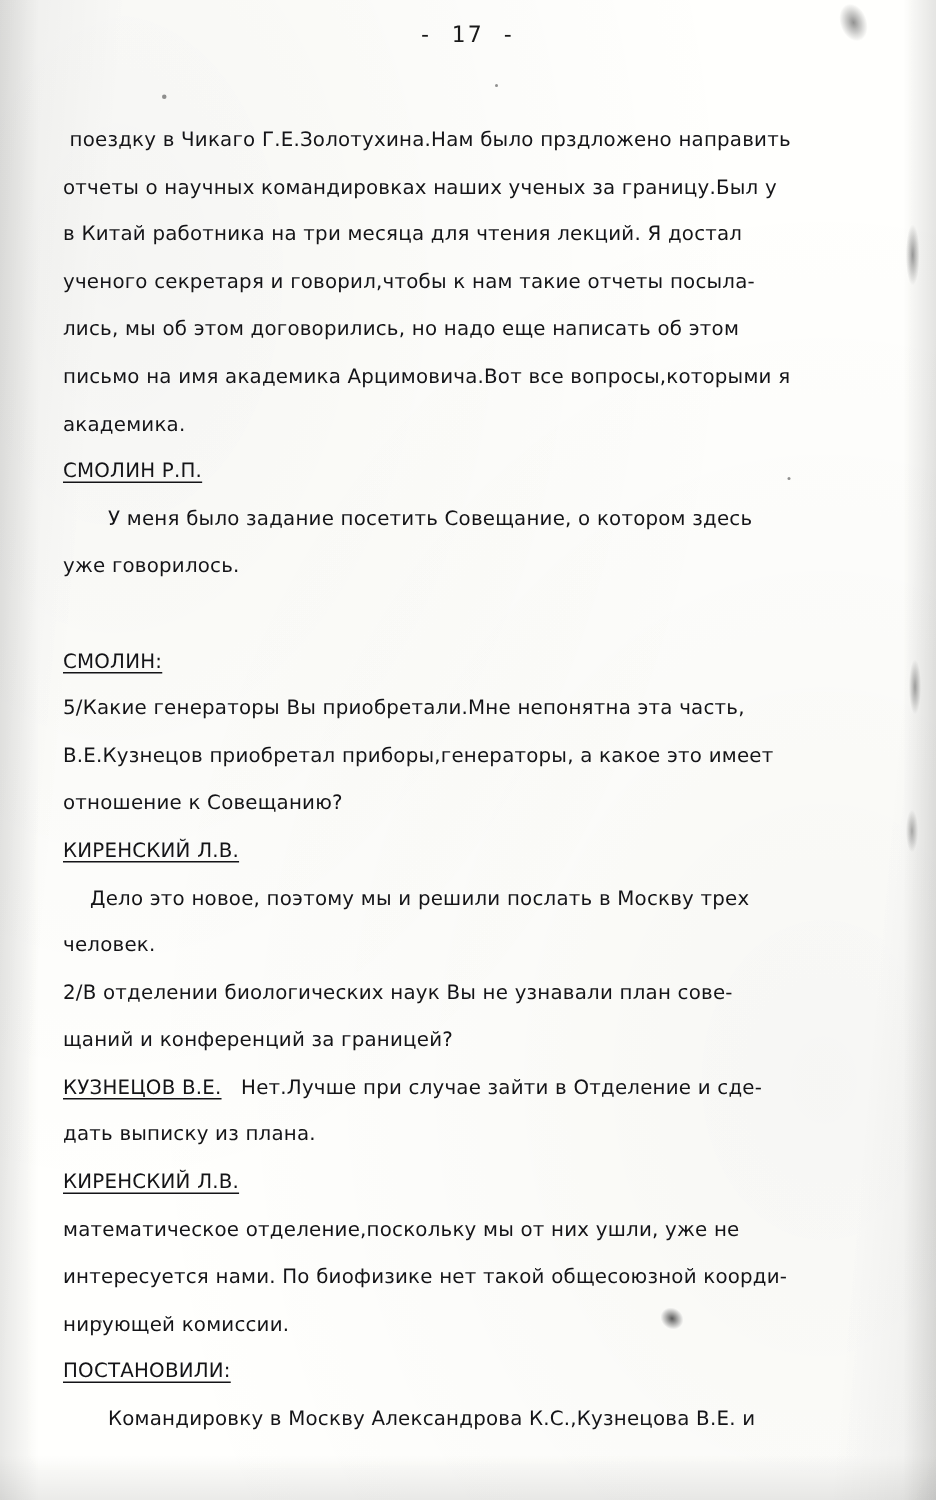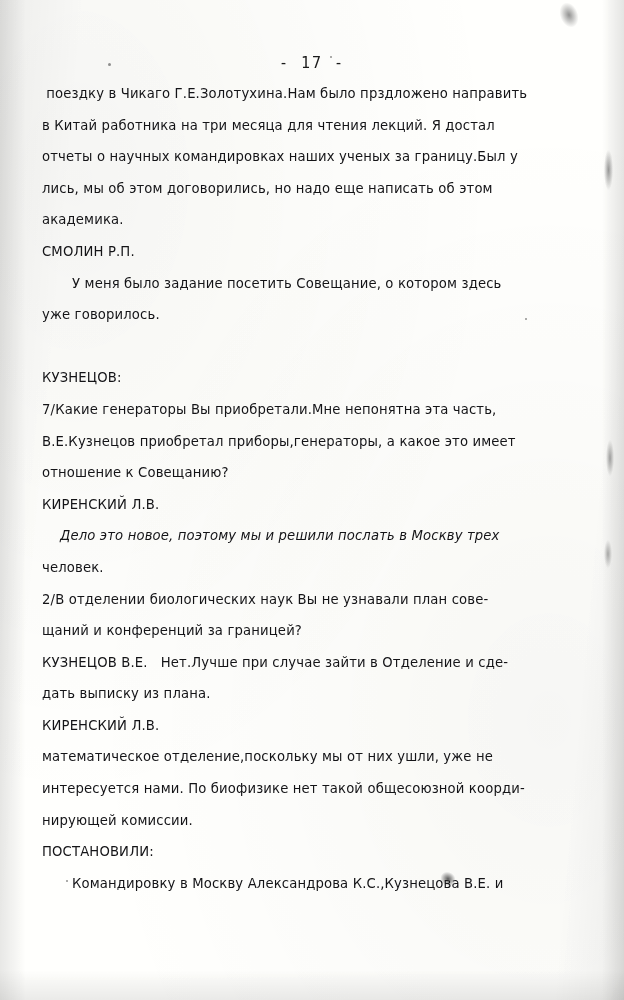--- a/index.html
+++ b/index.html
@@ -30,41 +30,41 @@
   .page-number {
     position: absolute;
     top: 14px;
     left: 0;
     width: 624px;
     text-align: center;
     font-size: 15px;
     letter-spacing: 2px;
     color: #1d1d1d;
     font-family: "DejaVu Sans Mono", monospace;
-    margin-top: 40px;
   }
   .body-text {
     position: absolute;
     top: 78px;
     left: 42px;
     width: 570px;
     color: #17171a;
     font-size: 13.2px;
     line-height: 31.6px;
     letter-spacing: 0.15px;
     font-family: "DejaVu Sans", sans-serif;
   }
   .line {
     white-space: pre;
     display: block;
     height: 31.6px;
   }
   .indent-1 { padding-left: 30px; }
-  .indent-2 { padding-left: 18px; font-style: italic; }
+  .indent-2 { padding-left: 18px; }
   .u {
+    text-decoration: underline;
     text-underline-offset: 3px;
     text-decoration-thickness: 1px;
   }
   .smudge-a {
     position: absolute;
     left: 560px;
     top: 2px;
     width: 18px;
     height: 26px;
     background: radial-gradient(ellipse at 50% 50%, rgba(60,60,60,0.55), rgba(0,0,0,0) 70%);
@@ -132,30 +132,32 @@
 </style>
 </head>
 <body>
 
 <div class="page">
 
   <div class="page-number">- 17 -</div>
 
   <div class="body-text">
     <span class="line"> поездку в Чикаго Г.Е.Золотухина.Нам было прздложено направить</span>
+    <span class="line">отчеты о научных командировках наших ученых за границу.Был у</span>
     <span class="line">в Китай работника на три месяца для чтения лекций. Я достал</span>
-    <span class="line">отчеты о научных командировках наших ученых за границу.Был у</span>
+    <span class="line">ученого секретаря и говорил,чтобы к нам такие отчеты посыла-</span>
     <span class="line">лись, мы об этом договорились, но надо еще написать об этом</span>
+    <span class="line">письмо на имя академика Арцимовича.Вот все вопросы,которыми я</span>
     <span class="line">академика.</span>
     <span class="line"><span class="u">СМОЛИН Р.П.</span></span>
     <span class="line indent-1">У меня было задание посетить Совещание, о котором здесь</span>
     <span class="line">уже говорилось.</span>
     <span class="line"></span>
-    <span class="line"><span class="u">КУЗНЕЦОВ:</span></span>
-    <span class="line">7/Какие генераторы Вы приобретали.Мне непонятна эта часть,</span>
+    <span class="line"><span class="u">СМОЛИН:</span></span>
+    <span class="line">5/Какие генераторы Вы приобретали.Мне непонятна эта часть,</span>
     <span class="line">В.Е.Кузнецов приобретал приборы,генераторы, а какое это имеет</span>
     <span class="line">отношение к Совещанию?</span>
     <span class="line"><span class="u">КИРЕНСКИЙ Л.В.</span></span>
     <span class="line indent-2">Дело это новое, поэтому мы и решили послать в Москву трех</span>
     <span class="line">человек.</span>
     <span class="line">2/В отделении биологических наук Вы не узнавали план сове-</span>
     <span class="line">щаний и конференций за границей?</span>
     <span class="line"><span><span class="u">КУЗНЕЦОВ В.Е.</span>   Нет.Лучше при случае зайти в Отделение и сде-</span></span>
     <span class="line">дать выписку из плана.</span>
     <span class="line"><span class="u">КИРЕНСКИЙ Л.В.</span></span>

